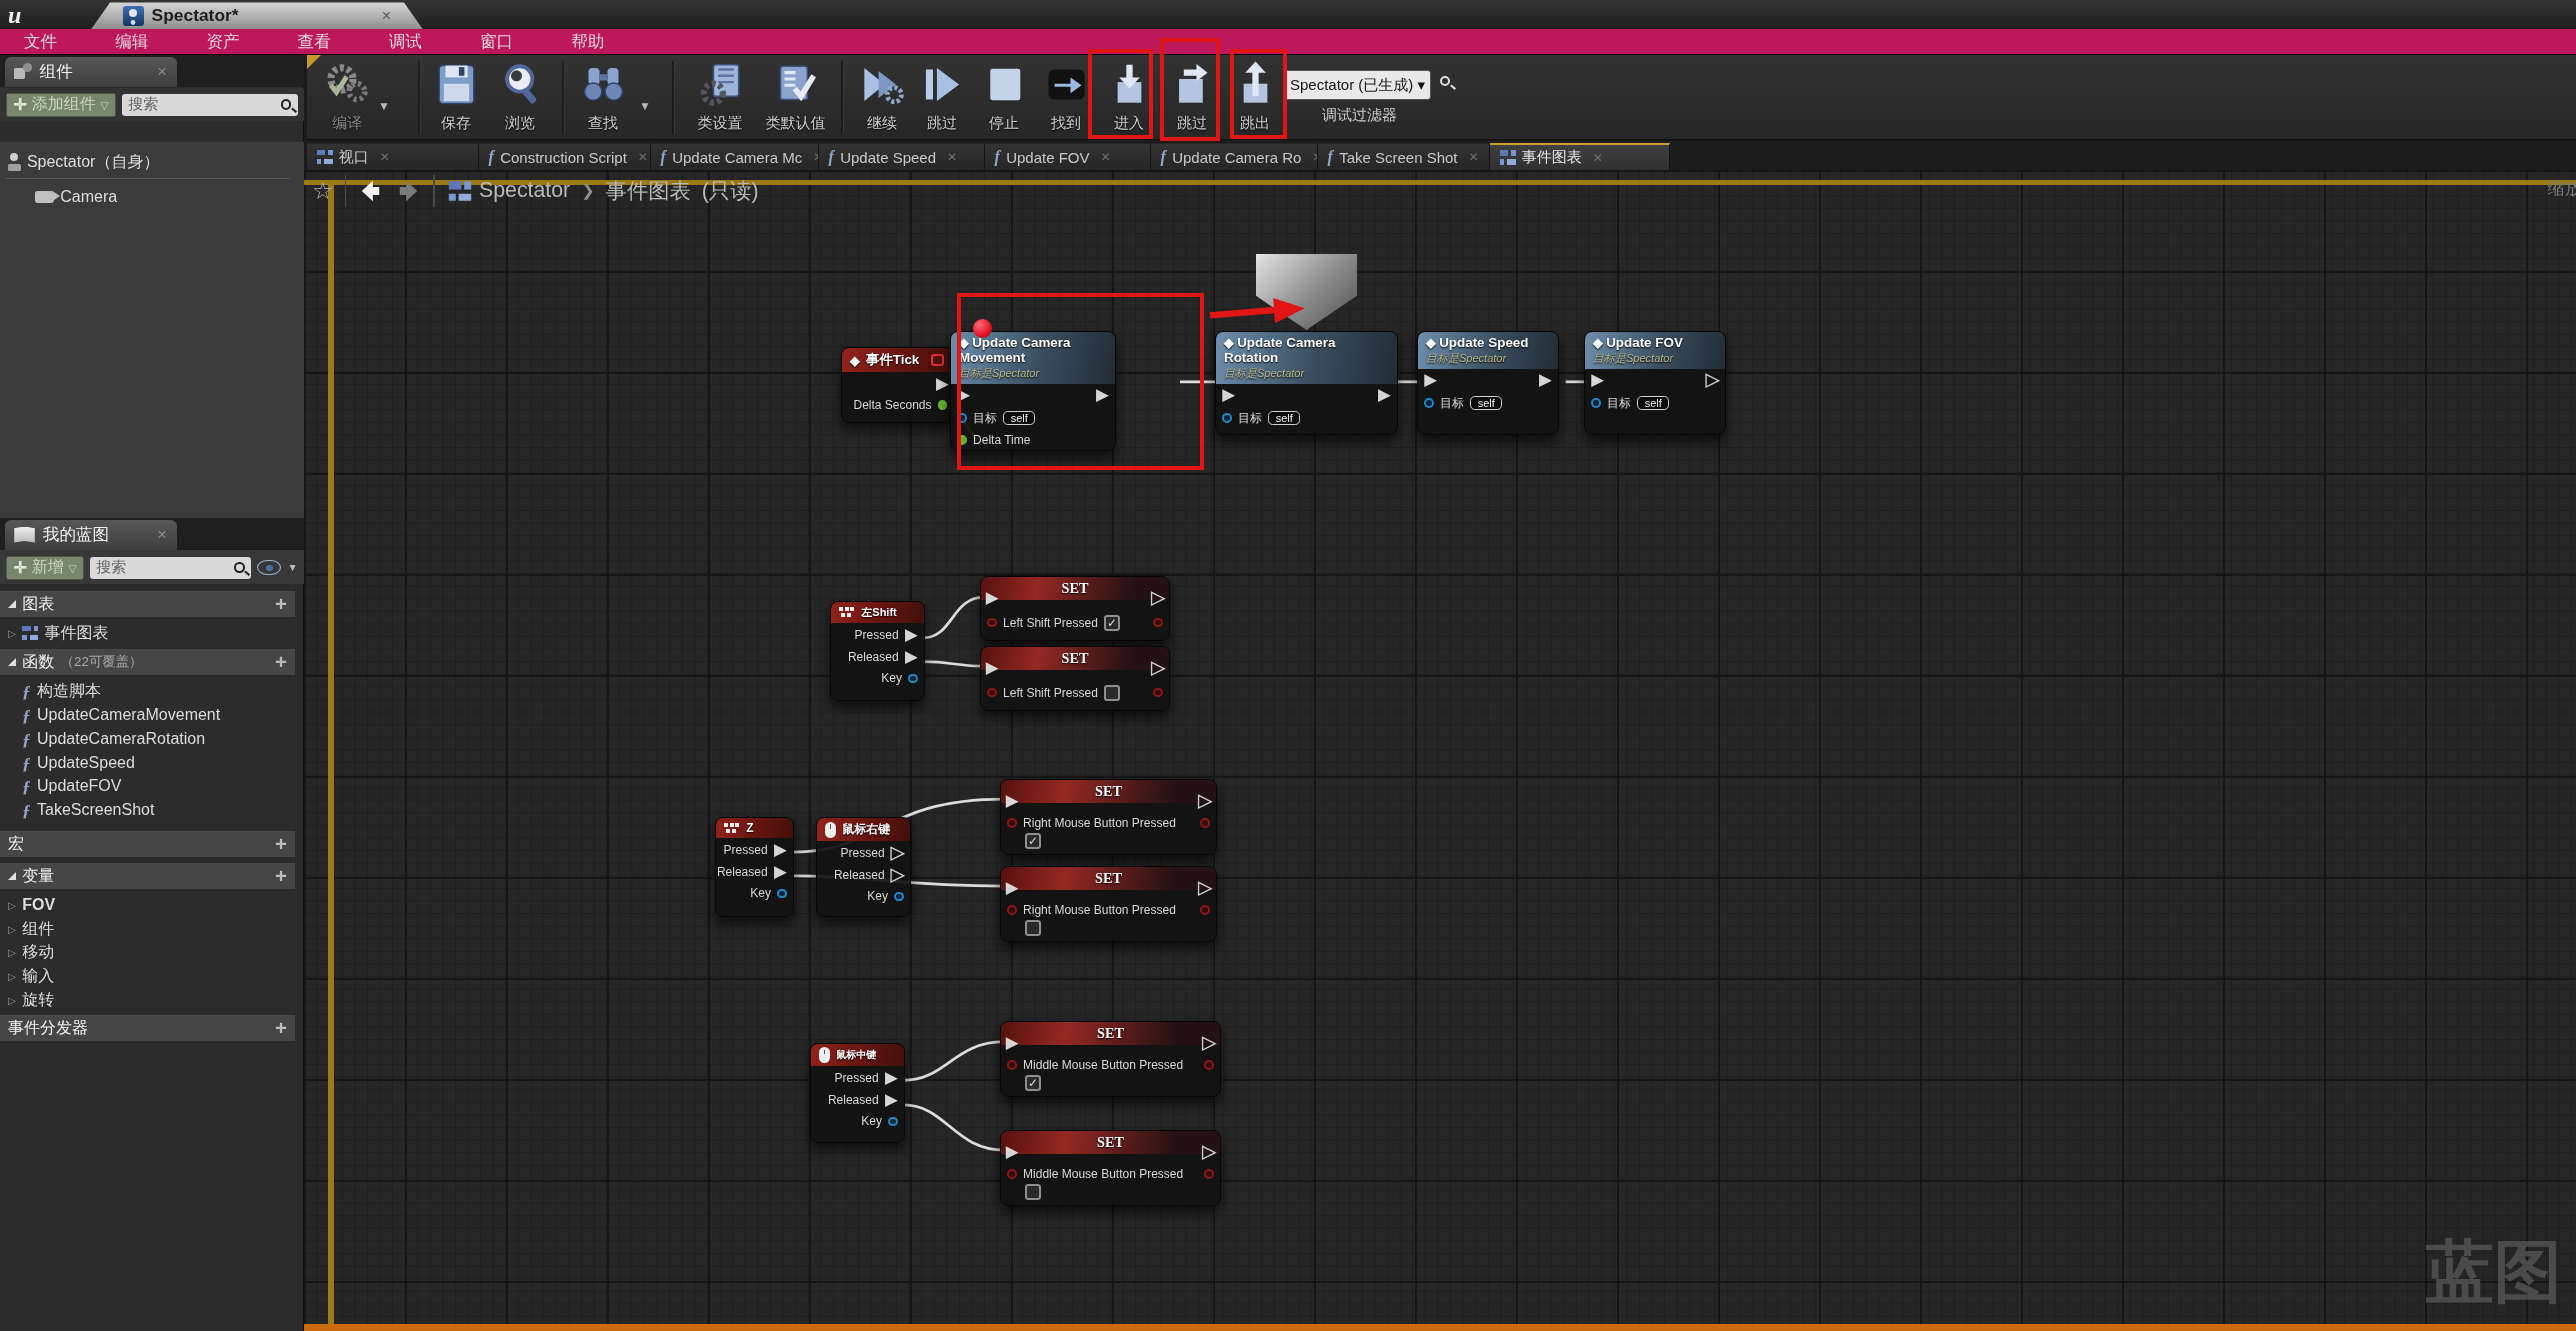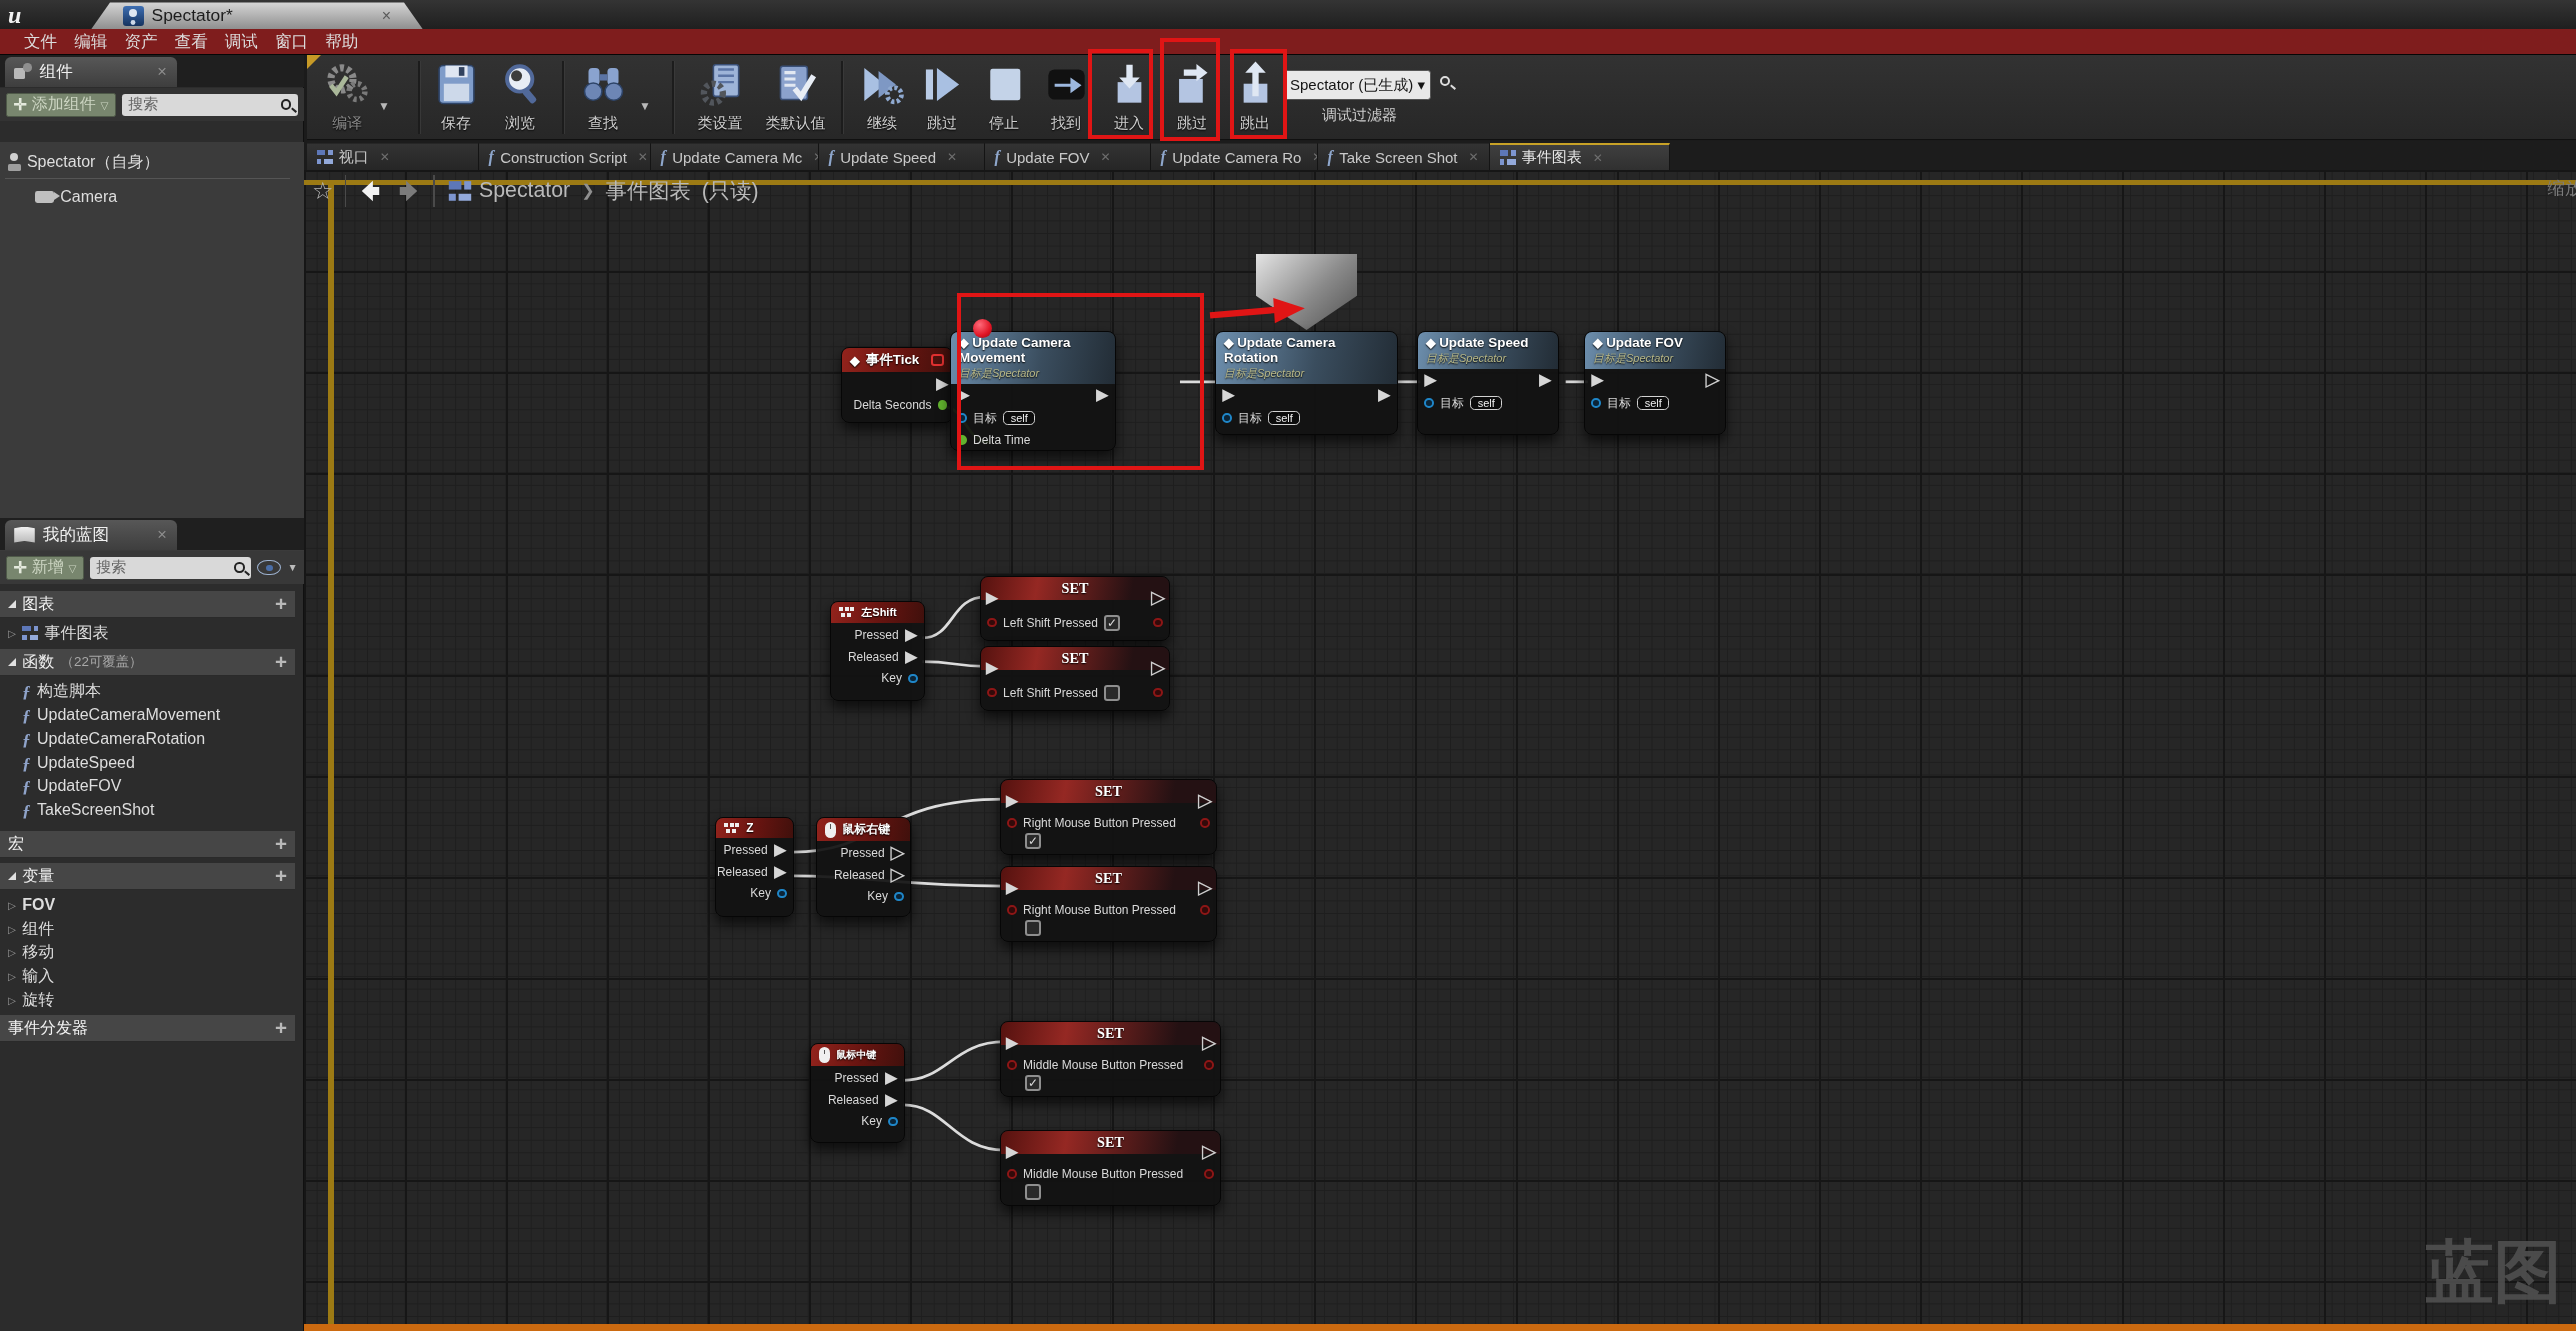--- a/index.html
+++ b/index.html
@@ -13,25 +13,25 @@
     background:linear-gradient(#343434,#1f1f1f); }
   #ue-logo { left:8px; top:1.6px; color:#f2f2f2; font:italic bold 24px "Liberation Serif",serif; }
   #doc-title-tab { left:91px; top:2.4px; width:332px; height:27px;
     background:linear-gradient(#d6d6d6,#8f8f8f);
     clip-path:polygon(19px 0,calc(100% - 19px) 0,100% 100%,0 100%);
     display:flex; align-items:center; gap:8px; padding:0 32px; }
   #doc-title-tab .pawn { width:20.6px; height:20.6px; border-radius:3.2px;
     background:linear-gradient(#3e6fb3,#16335f); position:relative; }
   #doc-title-tab .pawn::after{ content:""; position:absolute; left:6.3px; top:3.2px; width:8px; height:8px;
     border-radius:50%; background:#dfe7f2; box-shadow:0 9.5px 0 -1.6px #cdd8e8; }
-  #doc-title-tab .t { color:#1d1d1d; font-size:17.4px; font-weight:normal; }
+  #doc-title-tab .t { color:#1d1d1d; font-size:17.4px; font-weight:bold; }
   #doc-title-tab .x { margin-left:auto; color:#5a5a5a; font-size:16px; }
 
-  #menubar { left:0; top:29px; width:2576px; height:26px; background:#7f1d1d;
-    display:flex; align-items:center; gap:17px; padding-left:24px;
+  #menubar { left:0; top:29px; width:2576px; height:26px; background:#be185d;
+    display:flex; align-items:center; gap:58px; padding-left:24px;
     border-bottom:0.8px solid #060606; }
   #menubar span { color:#dcdcdc; font-size:16.6px; }
 
   
   #toolbar { left:307px; top:55px; width:2269px; height:85px;
     background:linear-gradient(#323232,#272727); border-bottom:0.8px solid #101010; }
   .tbtn { position:absolute; top:4.7px; width:60px; height:76px; text-align:center; }
   .tbtn .ic { display:block; margin:0 auto; }
   .tbtn .lb { display:block; margin-top:5px; color:#cfcfcf; font-size:15px;
     text-shadow:0 0.8px 1.6px #000; white-space:nowrap; }

